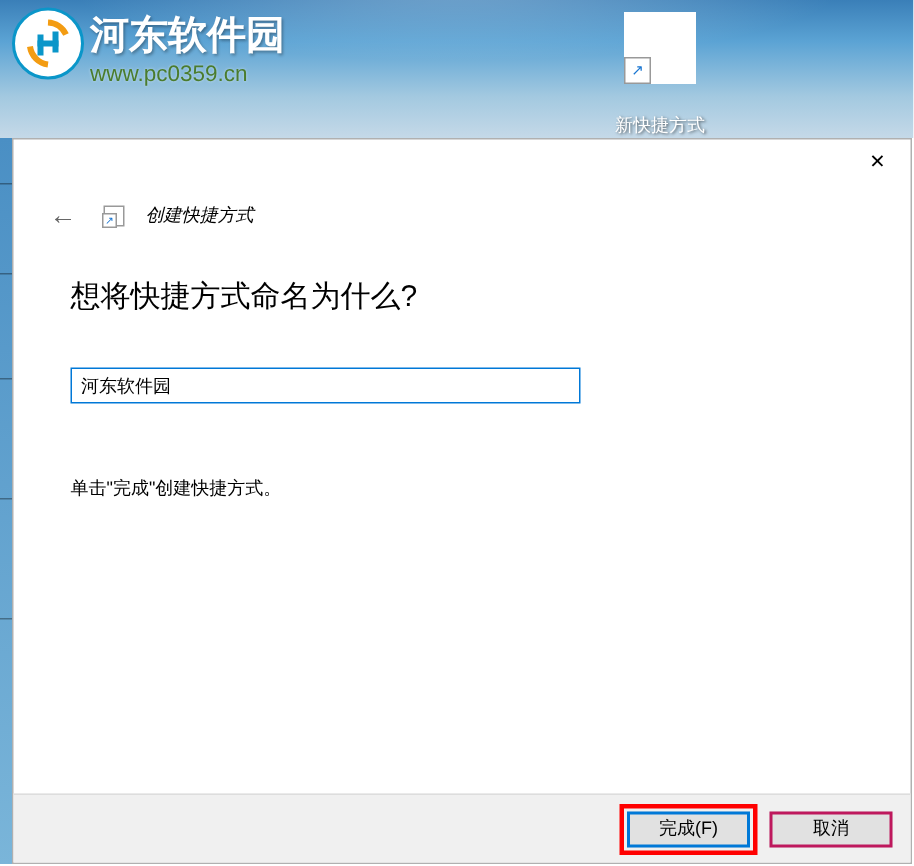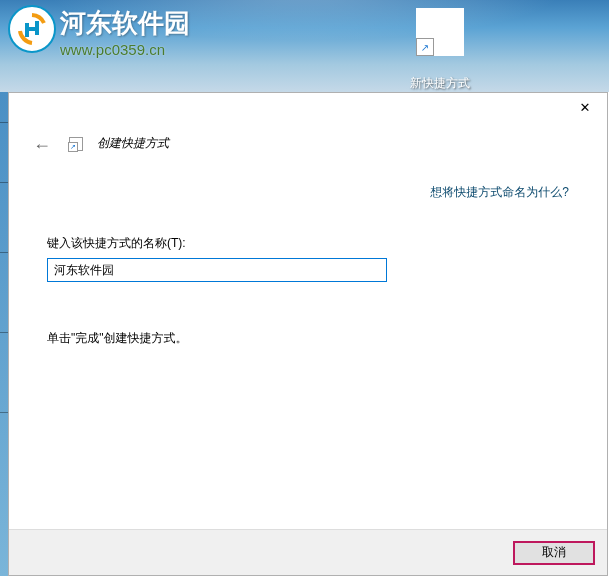--- a/index.html
+++ b/index.html
@@ -22,21 +22,21 @@
     .dialog { position: absolute; top: 92px; left: 8px; width: 600px; height: 484px; background: #fff; border: 1px solid #b0b0b0; }
     .dialog-close { position: absolute; top: 4px; right: 6px; width: 32px; height: 20px; display: flex; align-items: center; justify-content: center; font-size: 13px; cursor: pointer; }
     
     .dialog-header { padding: 36px 20px 8px 20px; display: flex; align-items: center; gap: 14px; }
     .back-arrow { font-size: 18px; color: #666; cursor: pointer; padding: 4px; }
     .header-icon { width: 14px; height: 14px; background: #fff; border: 1px solid #999; position: relative; }
     .header-icon::after { content: "↗"; position: absolute; bottom: -2px; left: -2px; width: 8px; height: 8px; font-size: 7px; background: #fff; border: 1px solid #999; display: flex; align-items: center; justify-content: center; color: #1976d2; }
     .header-title { font-size: 12px; color: #000; font-style: italic; }
     
     .dialog-body { padding: 18px 38px; }
-    .question { font-size: 12px; color: #0c4a6e; margin-bottom: 34px; text-align: right; }
+    .question { font-size: 20px; color: #000000; margin-bottom: 34px; }
     .label { font-size: 12px; color: #000; margin-bottom: 6px; }
     .input-field { width: 340px; height: 24px; border: 1px solid #0078d7; padding: 2px 6px; font-size: 12px; font-family: inherit; outline: none; }
     .hint { font-size: 12px; color: #000; margin-top: 48px; }
     
     .dialog-footer { position: absolute; bottom: 0; left: 0; right: 0; height: 46px; background: #f0f0f0; border-top: 1px solid #ddd; display: flex; align-items: center; justify-content: flex-end; padding-right: 12px; gap: 8px; }
     .btn { width: 82px; height: 24px; border: 2px solid #be185d; background: #e1e1e1; font-size: 12px; font-family: inherit; cursor: pointer; }
     .btn-primary-wrap { border: 3px solid #ff0000; padding: 2px; }
     .btn-primary { background: #e1e1e1; border: 2px solid #0078d7; }
     
     .left-strip { position: absolute; top: 92px; left: 0; width: 8px; height: 484px; background: linear-gradient(to bottom, #4a8fc4, #7ab5d9); }
@@ -80,21 +80,23 @@
   </div>
 
   <div class="dialog-header">
     <span class="back-arrow">←</span>
     <span class="header-icon"></span>
     <span class="header-title">创建快捷方式</span>
   </div>
 
   <div class="dialog-body">
     <div class="question">想将快捷方式命名为什么?</div>
-    <div class="label">键入该快捷方式的名称(T):</div>
     <input class="input-field" type="text" value="河东软件园" style="">
     <div class="hint">单击"完成"创建快捷方式。</div>
   </div>
 
   <div class="dialog-footer">
+    <span class="btn-primary-wrap">
+      <button class="btn btn-primary">完成(F)</button>
+    </span>
     <button class="btn">取消</button>
   </div>
 </div>
 
 </body></html>

